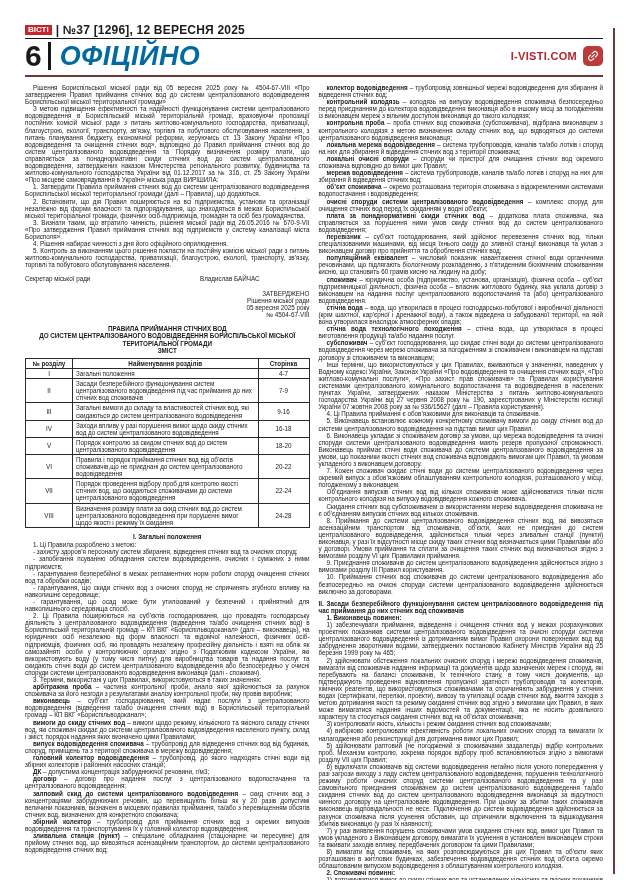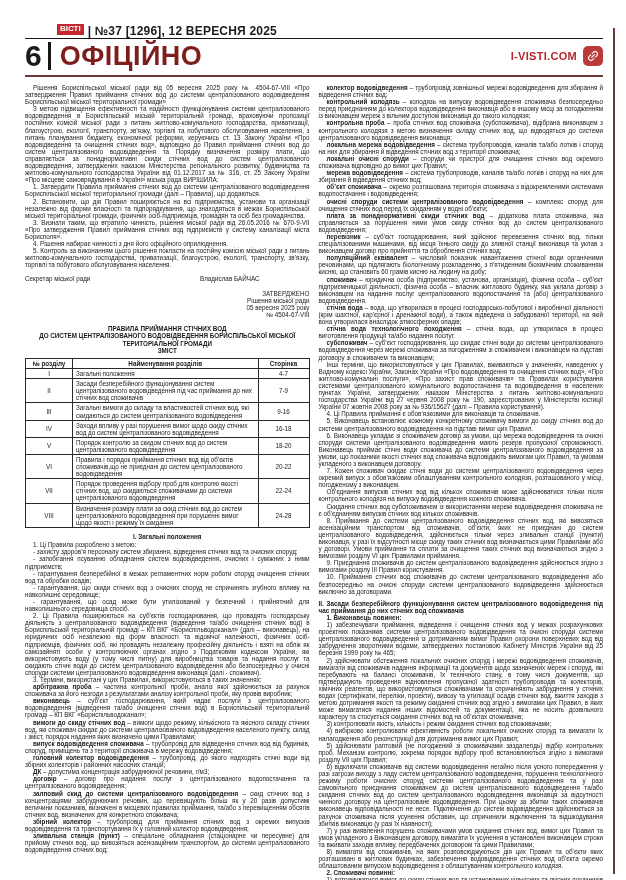--- a/index.html
+++ b/index.html
@@ -1,28 +1,28 @@
 <!DOCTYPE html>
 <html lang="uk"><head>
 <meta charset="utf-8">
 <style>
   html,body{margin:0;padding:0;background:#ffffff;}
   .page{position:relative;width:626px;height:880px;background:#ffffff;overflow:hidden;
         font-family:"Liberation Sans","DejaVu Sans",sans-serif;color:#1b1b1b;}
   .content{position:absolute;left:25px;top:24px;width:578px;}
   
-  .masthead{display:flex;gap:4px;height:11px;margin-left:32px;}
+  .masthead{display:flex;align-items:center;gap:4px;height:11px;}
   .logo{background:#c1272d;color:#fff;font-weight:bold;font-size:8px;padding:1px 3px;line-height:1;}
   .issue{font-weight:bold;font-size:12px;letter-spacing:.2px;}
   .masthead-rule{height:1px;background:#161616;margin-top:3px;}
   
   .secrow{display:flex;align-items:center;margin-top:1px;height:32px;}
   .pagenum{font-size:30px;font-weight:bold;line-height:1;letter-spacing:-1px;}
   .vbar{width:3px;height:28px;background:#161616;margin:0 9px 0 7px;}
-  .section-title{font-size:27px;font-weight:800;color:#7f1d1d;letter-spacing:.5px;}
+  .section-title{font-size:27px;font-weight:800;color:#0369a1;letter-spacing:.5px;font-style:italic;}
   .site{margin-left:auto;display:flex;align-items:center;gap:6px;}
   .site-label{color:#b3262c;font-weight:bold;font-size:11px;letter-spacing:.3px;}
   .link-badge{width:20px;height:20px;background:#bb3a3a;border-radius:5px;display:flex;
               align-items:center;justify-content:center;}
   .link-badge svg{width:14px;height:14px;transform:rotate(-45deg);}
   .header-rule{height:2px;background:#6d3a3a;margin-top:3px;}
   .right-rule{position:absolute;top:28px;bottom:6px;right:11px;width:2px;background:#6d3a3a;}
   
   .columns{display:flex;gap:9px;margin-top:7px;}
   .col{width:284.5px;font-size:6.3px;line-height:7.1px;text-align:justify;}

